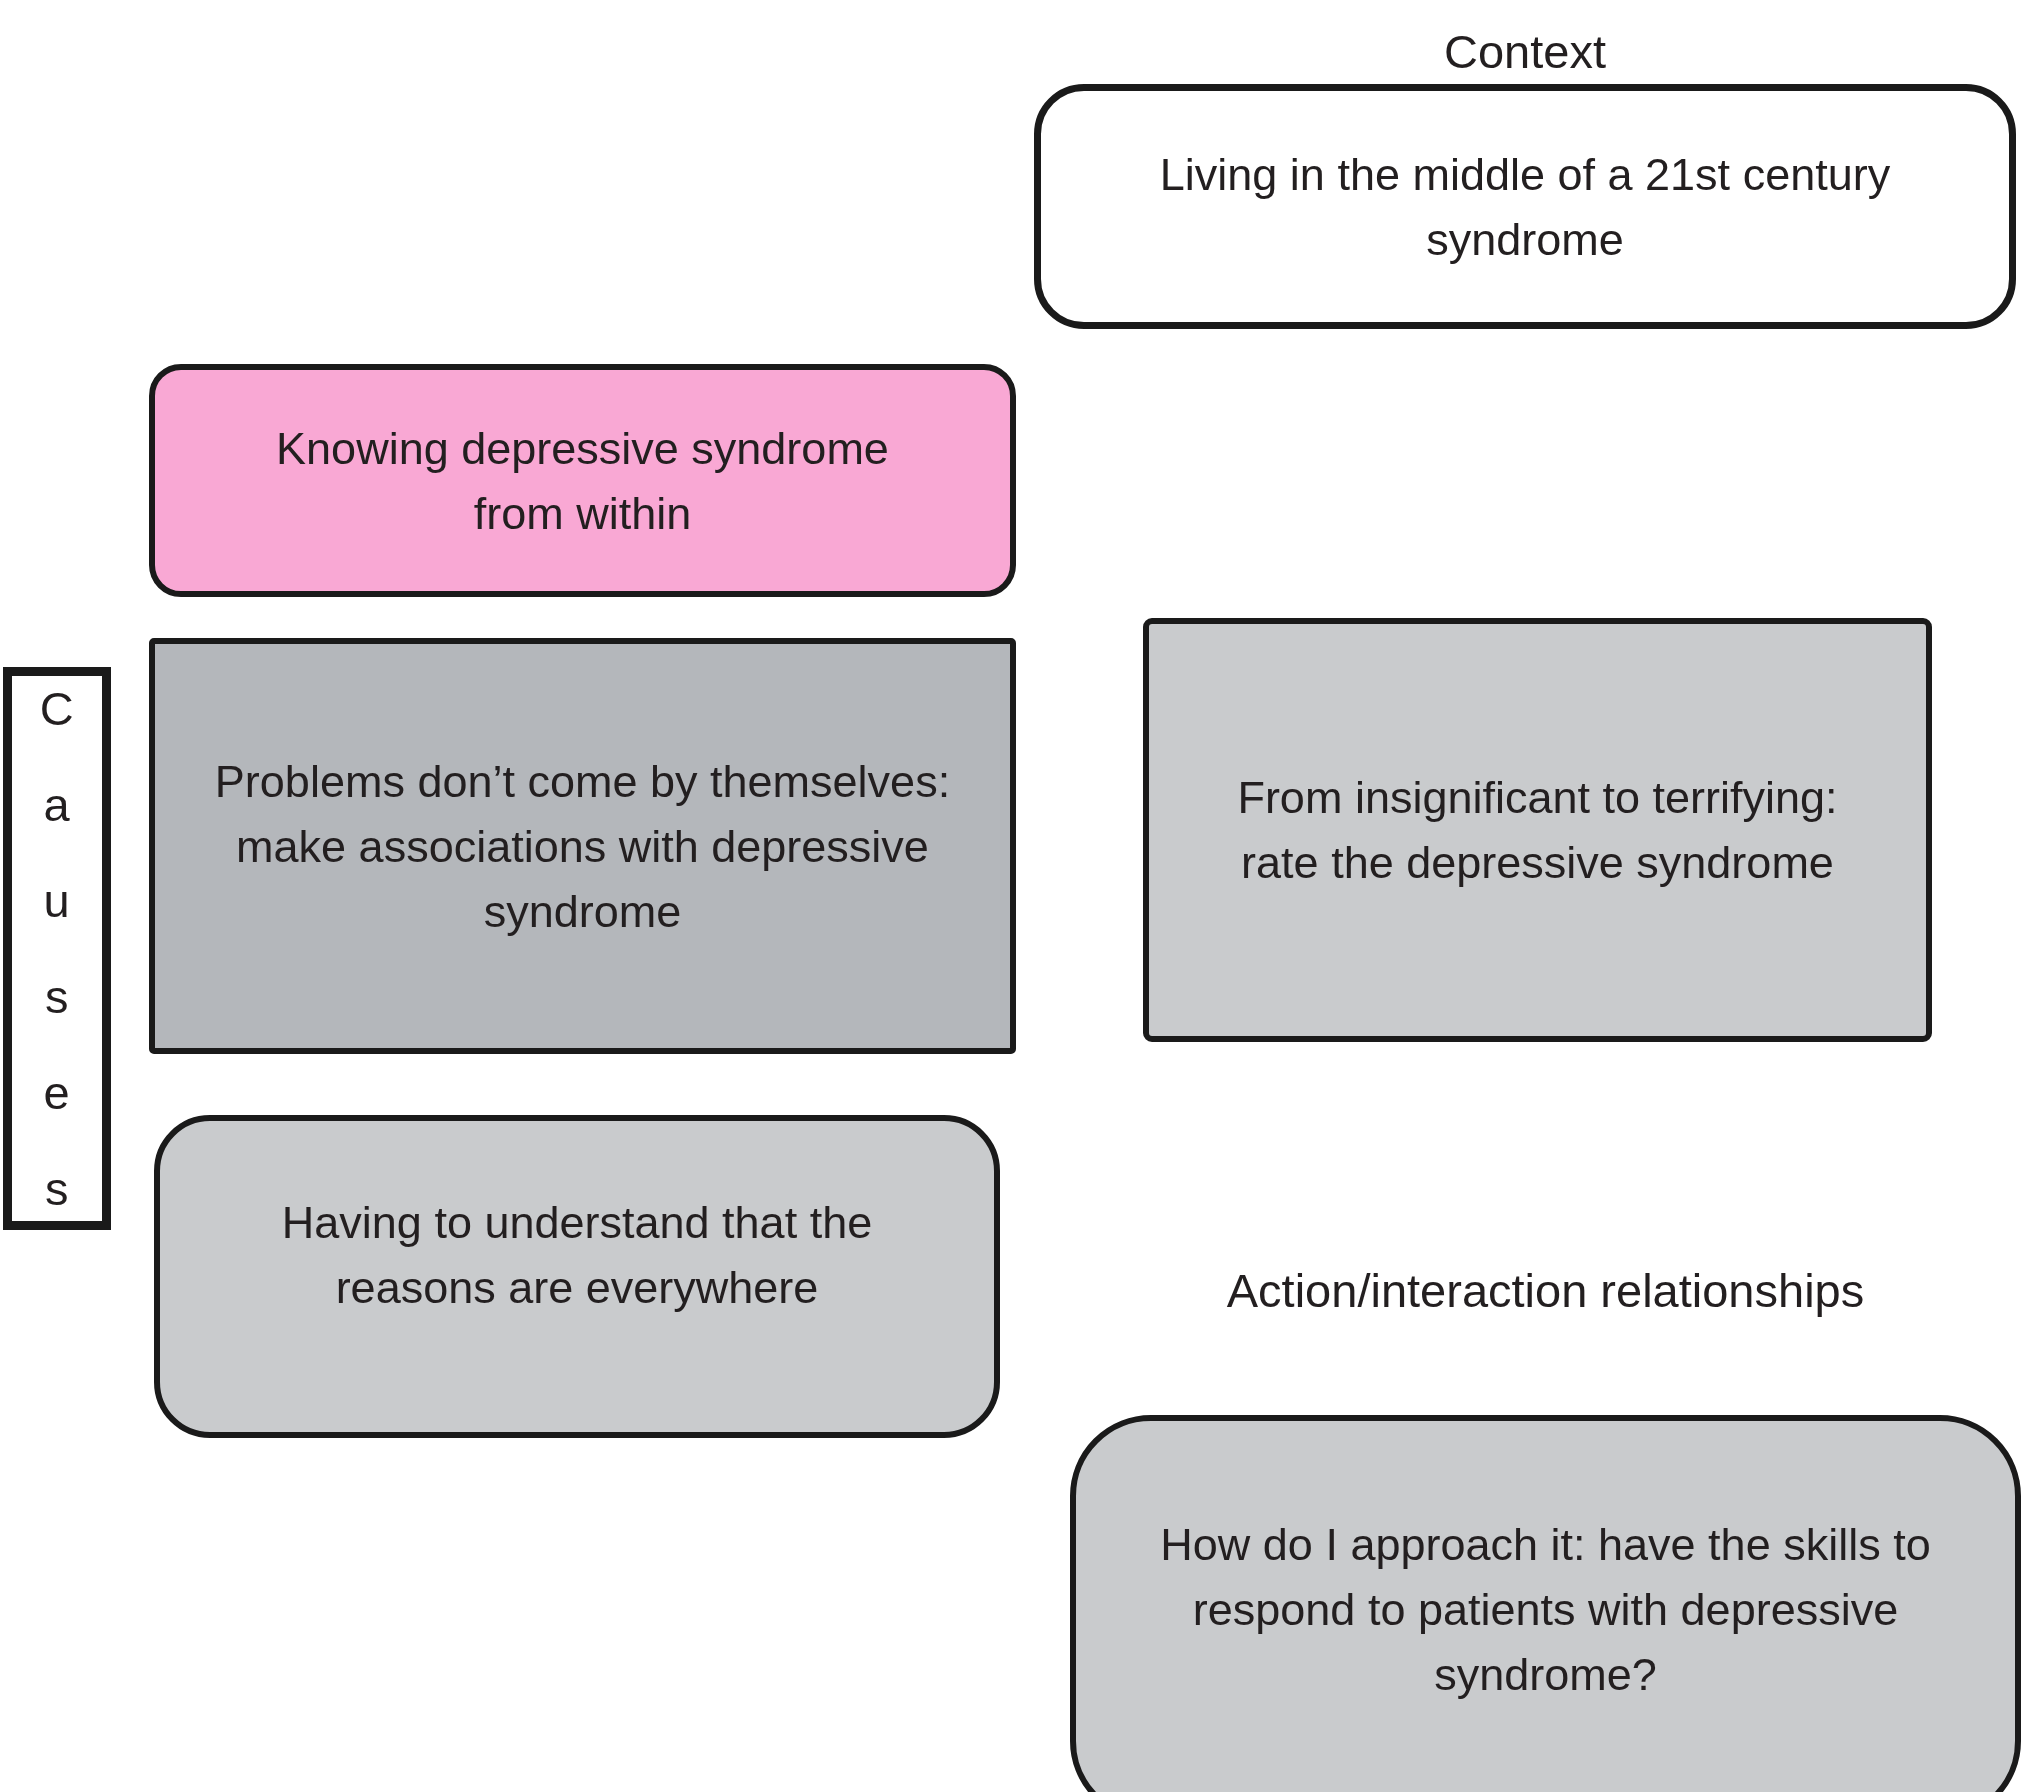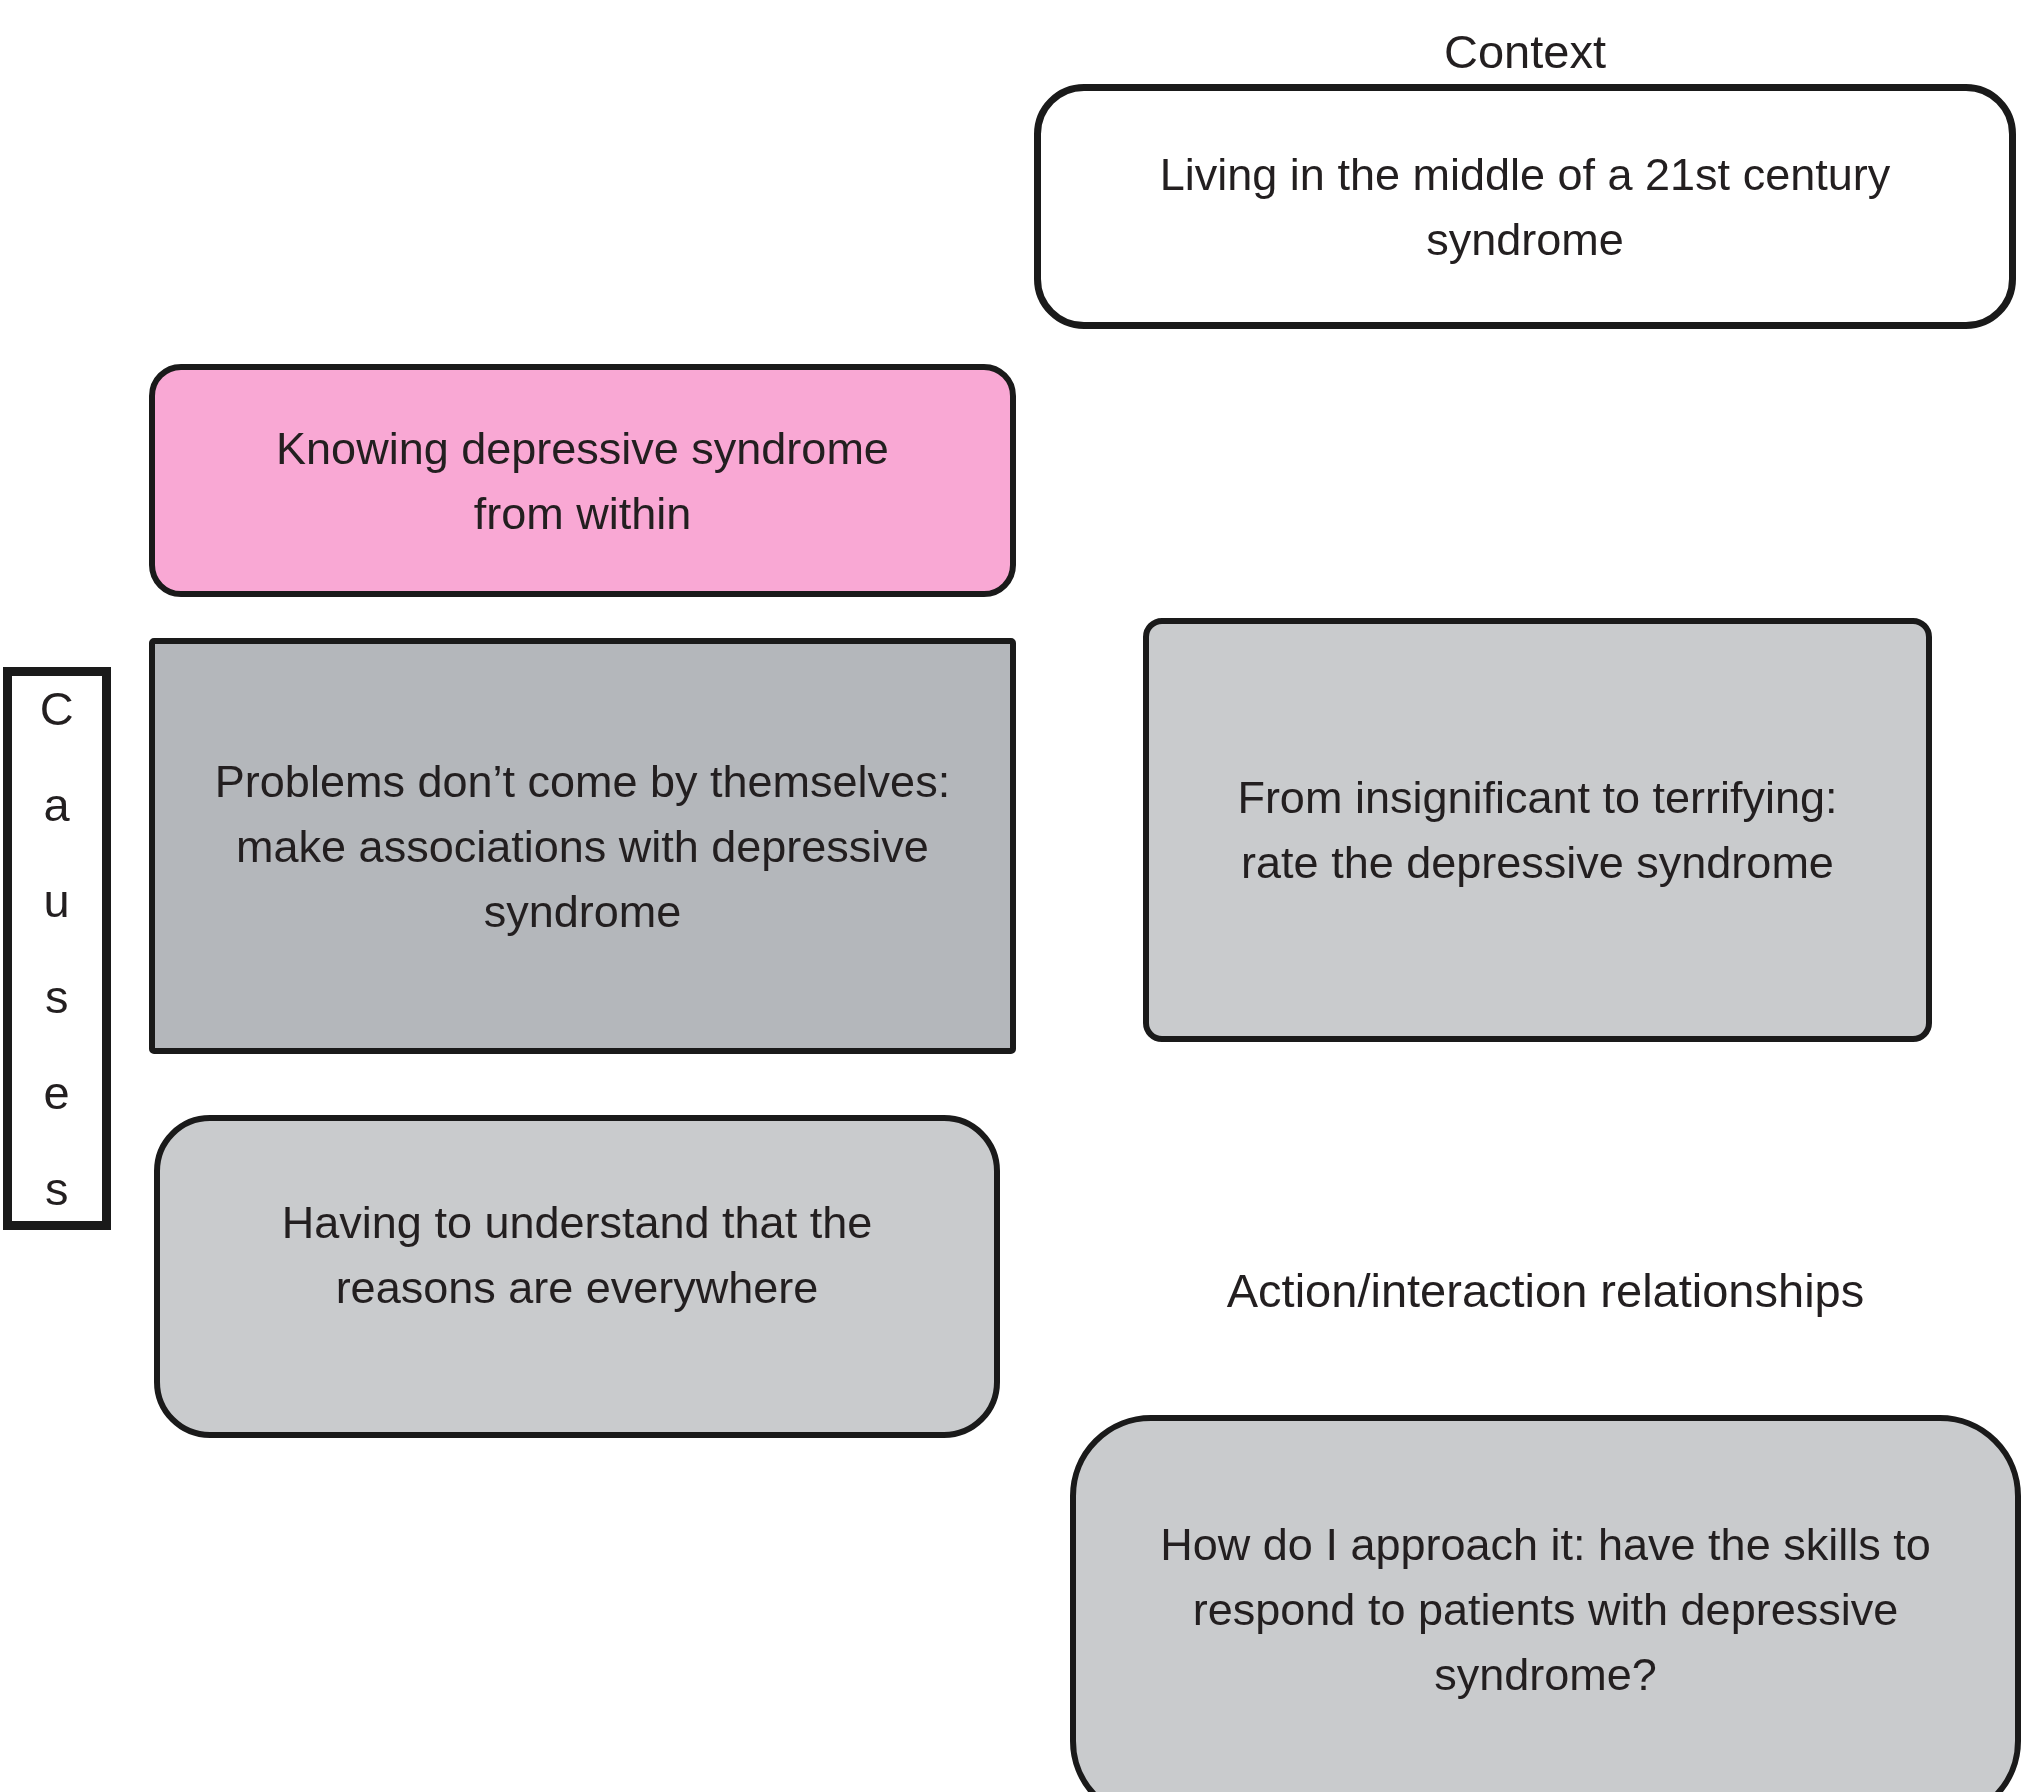--- a/index.html
+++ b/index.html
@@ -43,21 +43,21 @@
   .node-knowing {
     left: 149px; top: 364px; width: 867px; height: 233px;
     background: #f9a8d4; border-radius: 32px;
   }
   .node-problems {
     left: 149px; top: 638px; width: 867px; height: 416px;
     background: #b4b7bb; border-radius: 5px;
   }
   .node-rate {
     left: 1143px; top: 618px; width: 789px; height: 424px;
-    background: #c9cbcd; border-radius: 19px;
+    background: #c9cbcd; border-radius: 9px;
   }
   .node-reasons {
     left: 154px; top: 1115px; width: 846px; height: 323px;
     background: #c9cbcd; border-radius: 56px;
     padding-bottom: 43px;
   }
   .node-approach {
     left: 1070px; top: 1415px; width: 951px; height: 407px;
     background: #c9cbcd; border-radius: 81px;
     padding-bottom: 18px;

